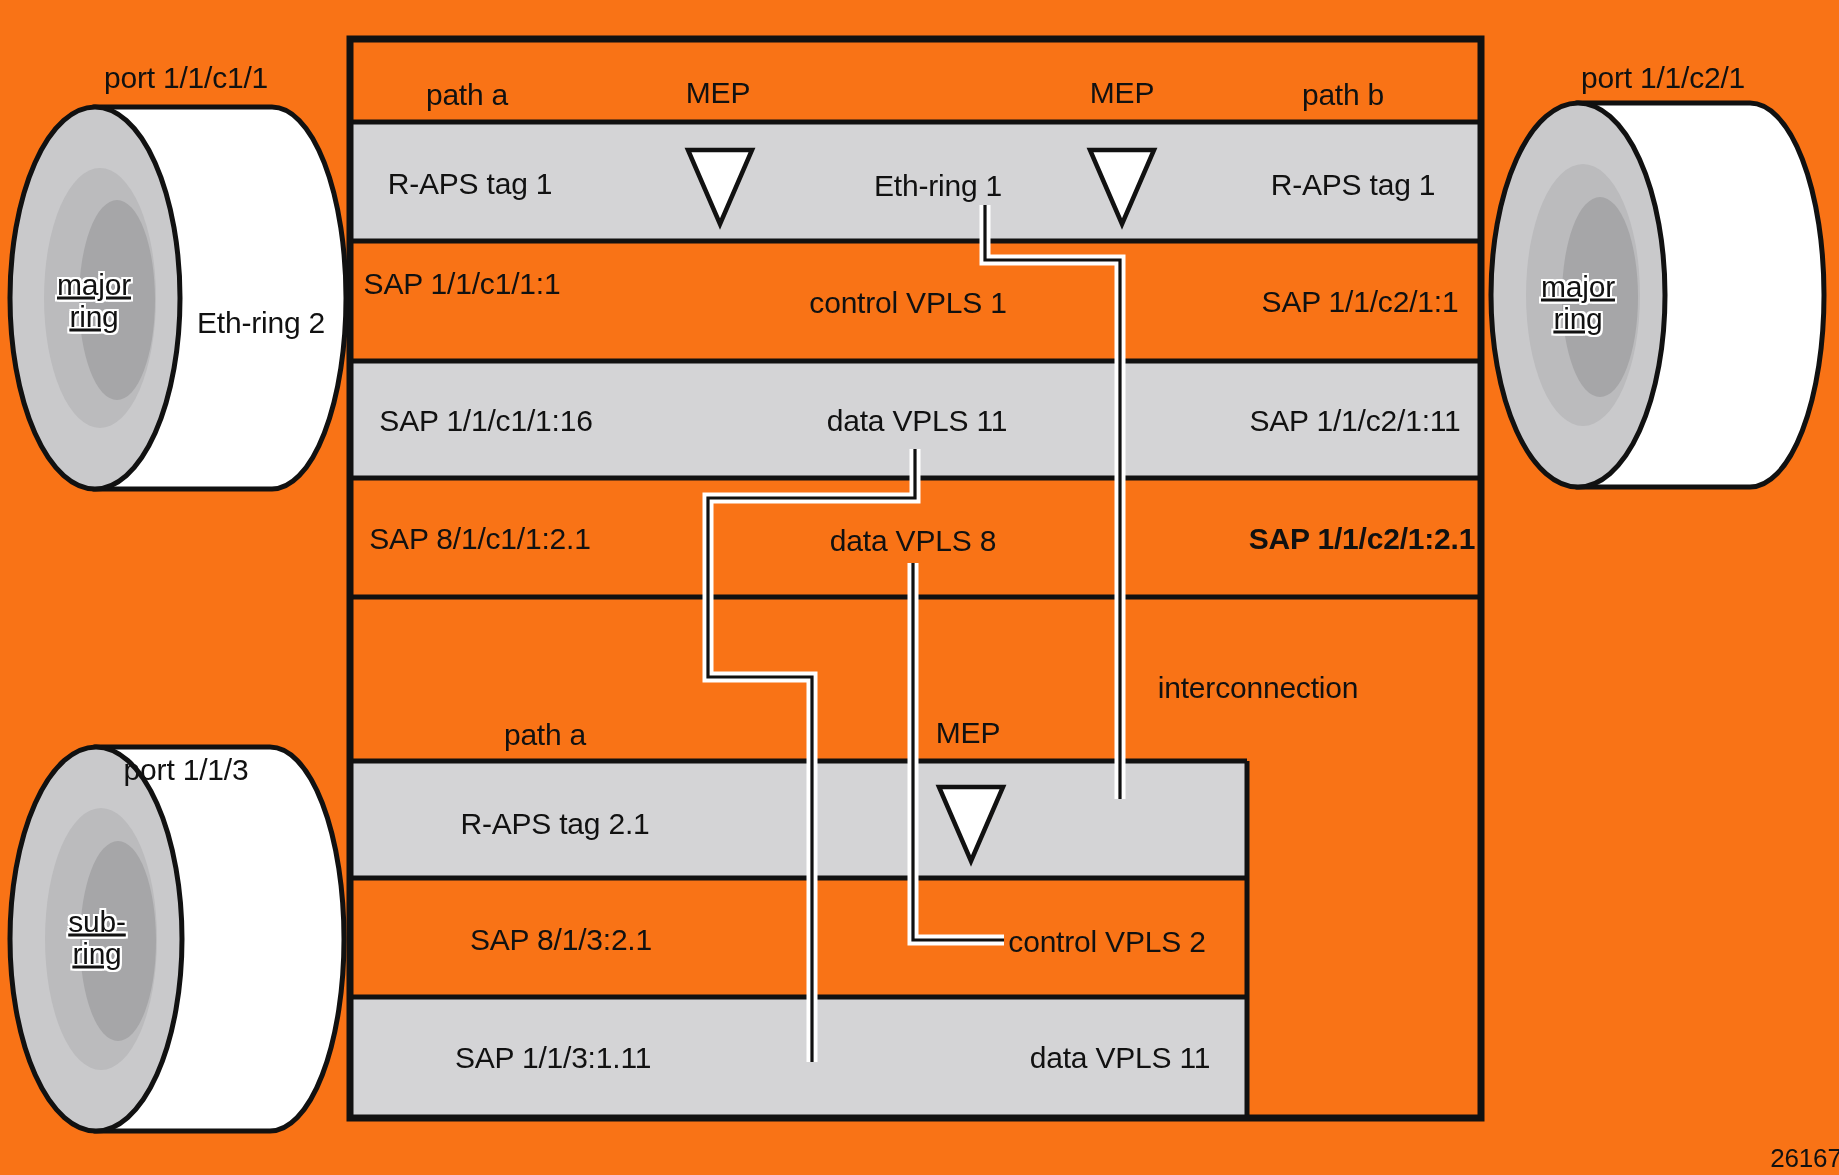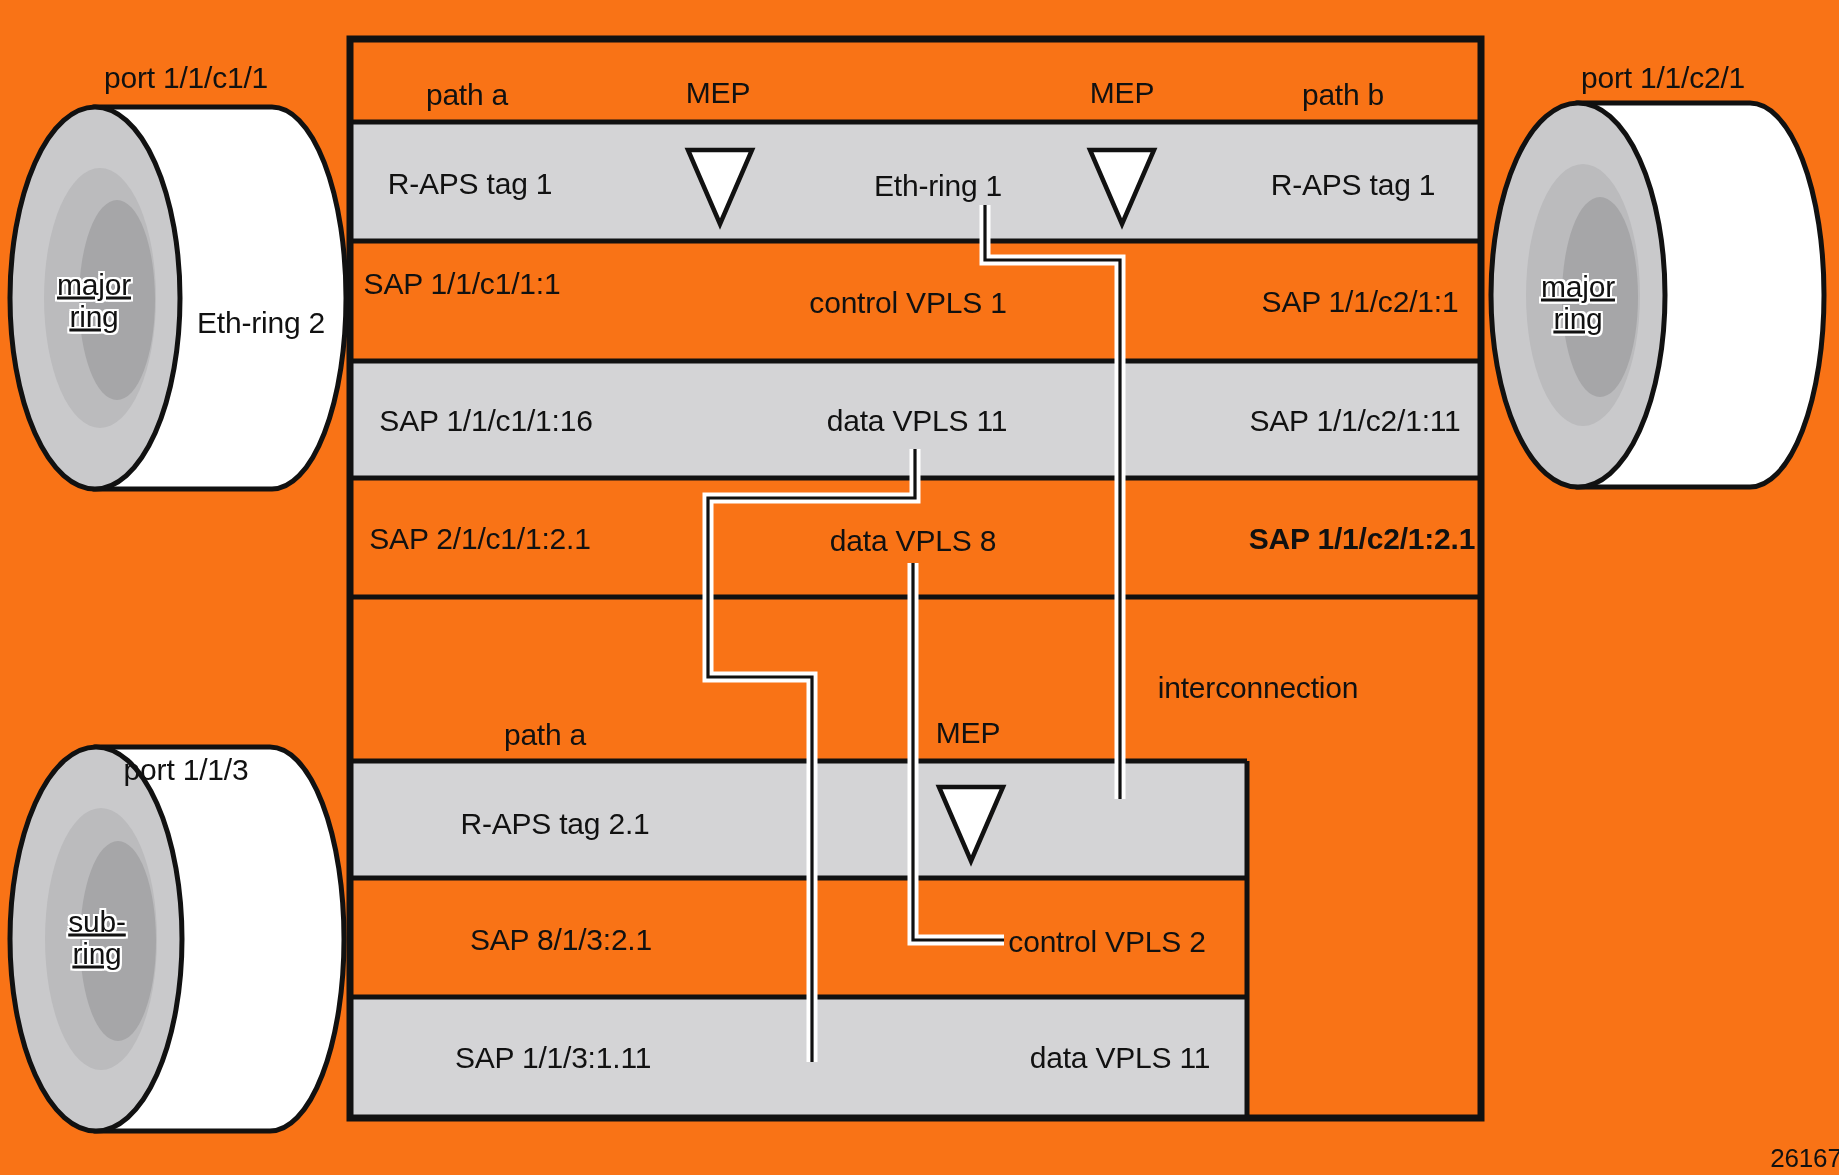--- a/index.html
+++ b/index.html
@@ -121,21 +121,21 @@
   <div class="lbl" style="left:1353px;top:185px;">R-APS tag 1</div>
 
   <div class="lbl" style="left:462px;top:284px;">SAP 1/1/c1/1:1</div>
   <div class="lbl" style="left:908px;top:303px;">control VPLS 1</div>
   <div class="lbl" style="left:1360px;top:302px;">SAP 1/1/c2/1:1</div>
 
   <div class="lbl" style="left:486px;top:421px;">SAP 1/1/c1/1:16</div>
   <div class="lbl" style="left:917px;top:421px;">data VPLS 11</div>
   <div class="lbl" style="left:1355px;top:421px;">SAP 1/1/c2/1:11</div>
 
-  <div class="lbl" style="left:480px;top:539px;">SAP 2/1/c1/1:2.1</div>
+  <div class="lbl" style="left:480px;top:539px;">SAP 8/1/c1/1:2.1</div>
   <div class="lbl" style="left:913px;top:541px;">data VPLS 8</div>
   <div class="lbl" style="left:1362px;top:539px;font-weight:bold;">SAP 1/1/c2/1:2.1</div>
 
   <div class="lbl" style="left:545px;top:735px;">path a</div>
   <div class="lbl" style="left:968px;top:733px;">MEP</div>
   <div class="lbl" style="left:1258px;top:688px;">interconnection</div>
 
   <div class="lbl" style="left:555px;top:824px;">R-APS tag 2.1</div>
   <div class="lbl" style="left:561px;top:940px;">SAP 8/1/3:2.1</div>
   <div class="lbl" style="left:1107px;top:942px;">control VPLS 2</div>

